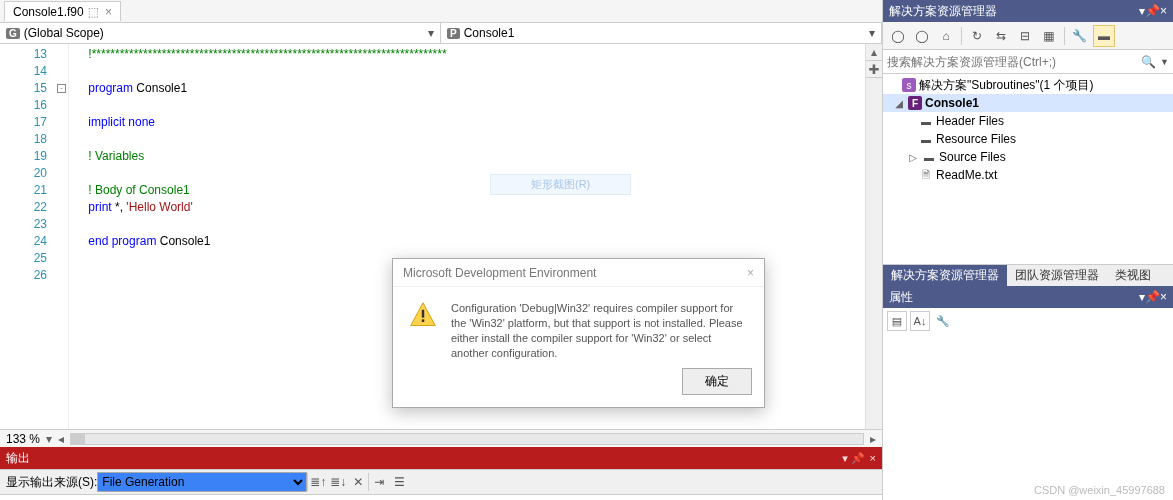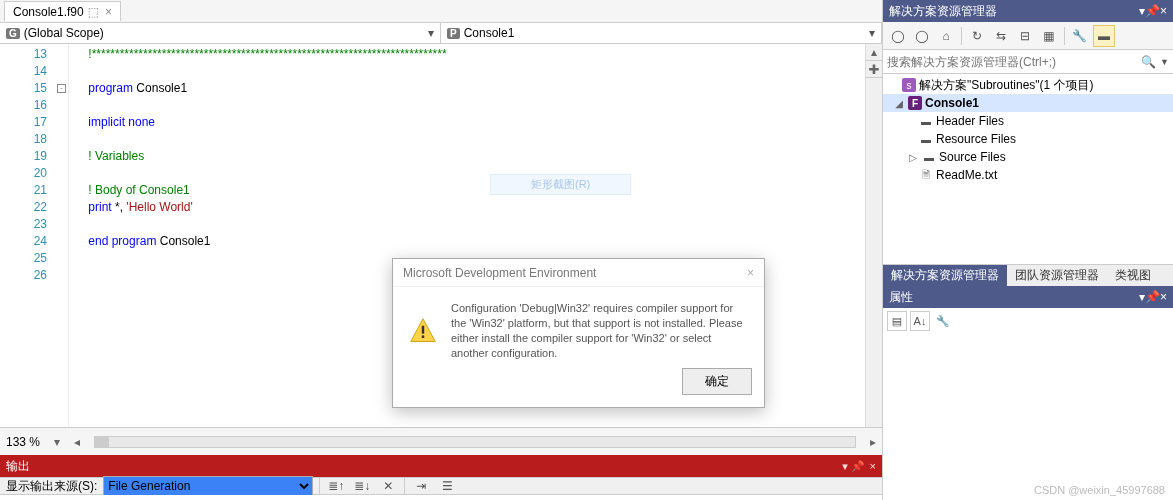--- a/index.html
+++ b/index.html
@@ -20,29 +20,29 @@
 .code-area { flex: 1; display: flex; overflow: hidden; position: relative; }
 .gutter { width: 55px; background: #fff; text-align: right; padding-right: 8px; color: #2b91af; font-family: Consolas, monospace; font-size: 13px; line-height: 17px; padding-top: 2px; }
 .fold-col { width: 14px; background: #fff; border-right: 1px solid #eee; font-family: Consolas, monospace; font-size: 13px; line-height: 17px; padding-top: 2px; color: #999; text-align: center; }
 .fold-col .box { border: 1px solid #888; width: 9px; height: 9px; font-size: 9px; line-height: 7px; margin: 4px auto 0; }
 .code { flex: 1; font-family: Consolas, monospace; font-size: 13px; line-height: 17px; padding: 2px 0 0 6px; white-space: pre; overflow: hidden; position: relative; }
 .c-green { color: #008000; }
 .c-blue { color: #0000ff; }
 .c-red { color: #a31515; }
 .vsb { width: 17px; background: #f0f0f0; border-left: 1px solid #ddd; display:flex; flex-direction:column; align-items:center; }
 .vsb .split { height:17px; width:100%; border-bottom:1px solid #ccc; display:flex; align-items:center; justify-content:center; color:#666; }
-.zoom-bar { height: 28px; background: #f5f5f5; border-top: 1px solid #ccc; display: flex; align-items: center; padding: 0 6px; gap: 14px; }
+.zoom-bar { height: 18px; background: #f5f5f5; border-top: 1px solid #ccc; display: flex; align-items: center; padding: 0 6px; gap: 6px; }
 .zoom-bar .hscroll { flex:1; height:12px; background:#e8e8e8; border:1px solid #ccc; position:relative; }
 .zoom-bar .hscroll::before { content:''; position:absolute; left:0; top:0; bottom:0; width:14px; background:#ccc; }
 
 
 .panel-hdr { height: 22px; background: #b91c1c; color: #fff; display: flex; align-items: center; padding: 0 6px; }
 .panel-hdr .title { flex: 1; }
 .panel-hdr .ico { margin-left: 4px; cursor: pointer; font-size: 11px; opacity: .85; }
-.out-tb { height: 18px; background: #f0f0f0; border-top: 1px solid #ccc; border-bottom: 1px solid #ccc; display: flex; align-items: center; padding: 0 6px; gap: 6px; }
+.out-tb { height: 26px; background: #f0f0f0; border-top: 1px solid #ccc; border-bottom: 1px solid #ccc; display: flex; align-items: center; padding: 0 6px; }
 .out-tb select { height: 20px; width: 210px; background:#3b82f6; border:1px solid #aaa; }
 .out-tb .btn { width: 20px; height: 20px; display:flex; align-items:center; justify-content:center; color:#555; }
 .out-tb .sep { width:1px; height:18px; background:#ccc; }
 .out-body { height: 5px; background: #fff; }
 
 
 .r-hdr { height: 22px; background: #4d5a8a; color: #fff; display: flex; align-items: center; padding: 0 6px; }
 .r-hdr .title { flex: 1; }
 .r-toolbar { height: 28px; background: #f5f5f5; border-bottom: 1px solid #ccc; display: flex; align-items: center; padding: 0 4px; gap: 2px; }
 .r-toolbar .tbtn { width: 22px; height: 22px; display: flex; align-items: center; justify-content: center; border:1px solid transparent; color:#555; }
@@ -63,21 +63,21 @@
 .r-tabs { height: 22px; background: #eee; border-top: 1px solid #ccc; display: flex; }
 .r-tab { padding: 2px 8px; color: #333; }
 .r-tab.active { background: #4d5a8a; color: #fff; }
 .prop-body { flex:1; background:#fff; display:flex; align-items:flex-start; padding:3px 4px; gap:3px; }
 .prop-body .pbtn { width:20px; height:20px; border:1px solid #ccc; display:flex; align-items:center; justify-content:center; color:#555; font-size:11px; }
 
 
 .dialog { position: absolute; left: 392px; top: 258px; width: 373px; background: #fff; border: 1px solid #aaa; box-shadow: 0 4px 16px rgba(0,0,0,.25); }
 .dlg-title { height: 28px; display: flex; align-items: center; padding: 0 10px; color: #777; border-bottom: 1px solid #eee; }
 .dlg-title .x { margin-left: auto; color: #aaa; cursor:pointer; }
-.dlg-body { display: flex; padding: 14px 16px 8px 16px; gap: 14px; align-items: center; }
+.dlg-body { display: flex; padding: 14px 16px 8px 16px; gap: 14px; }
 .dlg-icon { width: 28px; height: 28px; flex-shrink: 0; }
 .dlg-icon svg { width: 28px; height: 28px; }
 .dlg-text { color: #555; line-height: 1.35; font-size: 11px; }
 .dlg-btns { display: flex; justify-content: flex-end; padding: 0 12px 12px; }
 .dlg-btns button { padding: 4px 22px; background: #eee; border: 1px solid #aaa; cursor:pointer; }
 
 .ghost-hint { position:absolute; left:490px; top:130px; color:#a8c6e8; background:#f0f7ff; padding:2px 40px; font-size:11px; border:1px solid #e0ecf8; }
 .watermark { position:absolute; right:8px; bottom:4px; color:#bbb; font-size:11px; }
 </style>
 </head>

